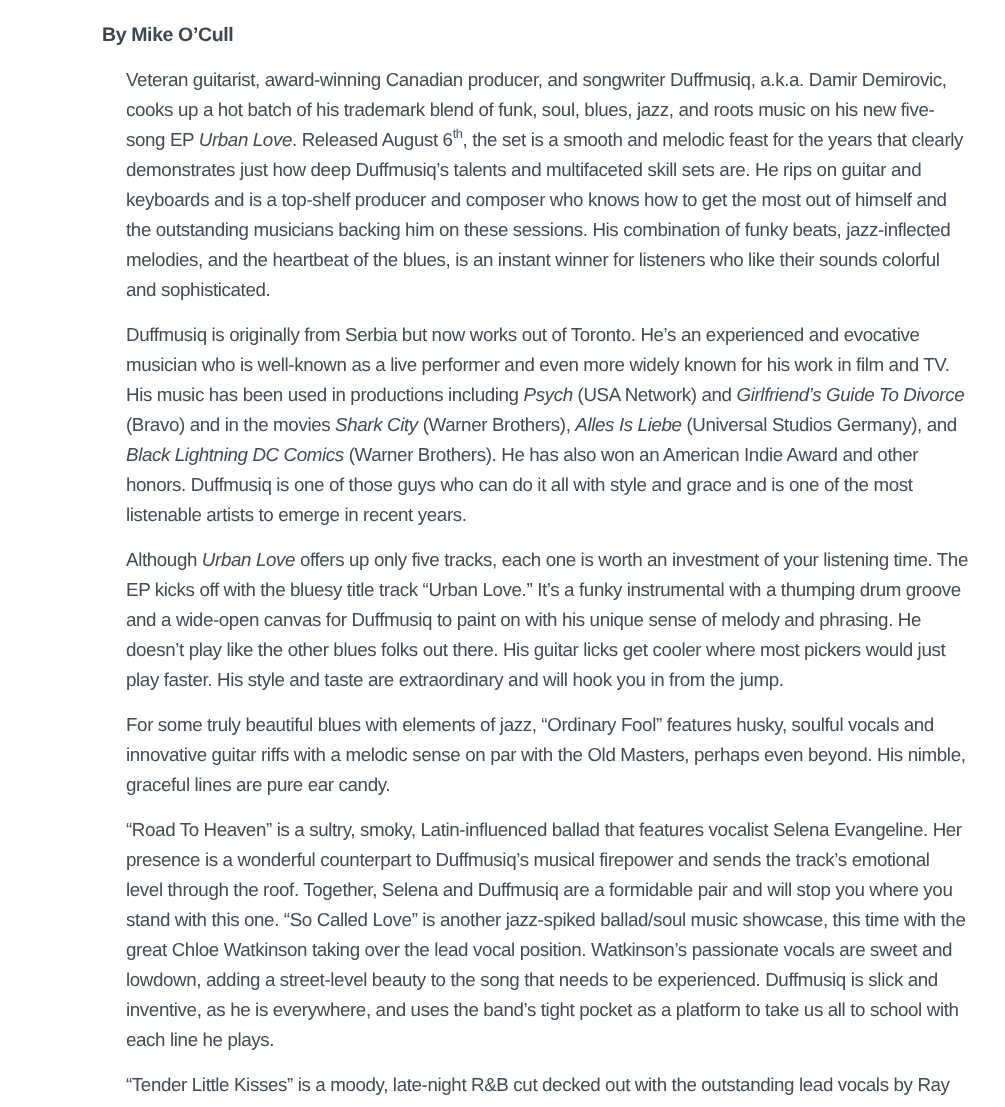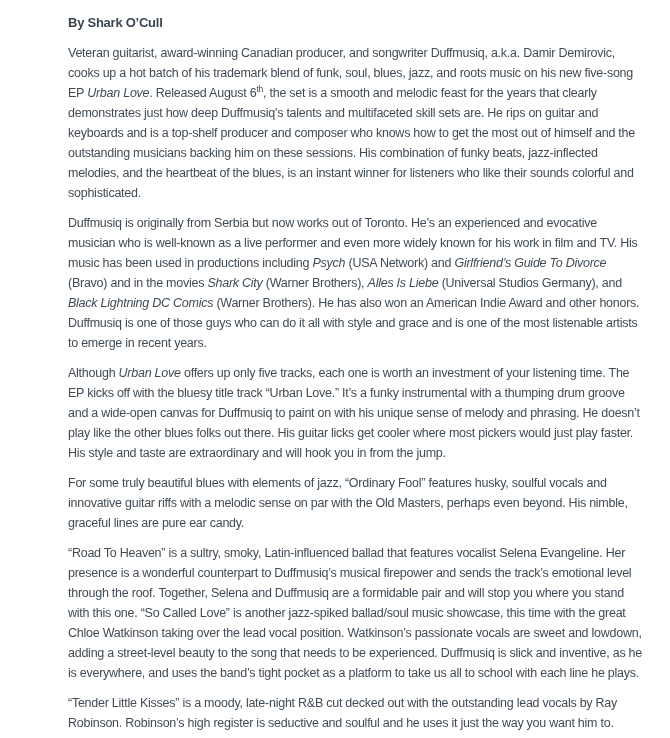--- a/index.html
+++ b/index.html
@@ -25,37 +25,37 @@
   .article .column {
     width: 578px;
   }
   .byline {
     margin: 0 0 10px 0;
     font-weight: 700;
     font-size: 13px;
     color: #3c4650;
   }
   p.para {
-    margin: 0 0 10px 0;
+    margin: 0 0 10px 16px;
   }
   p.para i {
     font-style: italic;
   }
   p.para sup {
     font-size: 0.68em;
     line-height: 0;
     vertical-align: super;
   }
 </style>
 </head>
 <body>
 
 <div class="article">
   <div class="column">
-    <p class="byline">By Shark O’Cull</p>
+    <p class="byline">By Mike O’Cull</p>
     <div>
         <p class="para"><span>Veteran guitarist, award-winning Canadian producer, and songwriter Duffmusiq, a.k.a. Damir Demirovic, cooks up a hot batch of his trademark blend of funk, soul, blues, jazz, and roots music on his new five-song EP </span><i>Urban Love</i><span>. Released August 6</span><sup>th</sup><span>, the set is a smooth and melodic feast for the years that clearly demonstrates just how deep Duffmusiq’s talents and multifaceted skill sets are. He rips on guitar and keyboards and is a top-shelf producer and composer who knows how to get the most out of himself and the outstanding musicians backing him on these sessions. His combination of funky beats, jazz-inflected melodies, and the heartbeat of the blues, is an instant winner for listeners who like their sounds colorful and sophisticated.</span></p>
         <p class="para"><span>Duffmusiq is originally from Serbia but now works out of Toronto. He’s an experienced and evocative musician who is well-known as a live performer and even more widely known for his work in film and TV. His music has been used in productions including </span><i>Psych</i><span> (USA Network) and </span><i>Girlfriend’s Guide To Divorce</i><span> (Bravo) and in the movies </span><i>Shark City</i><span> (Warner Brothers), </span><i>Alles Is Liebe</i><span> (Universal Studios Germany), and </span><i>Black Lightning DC Comics</i><span> (Warner Brothers). He has also won an American Indie Award and other honors. Duffmusiq is one of those guys who can do it all with style and grace and is one of the most listenable artists to emerge in recent years.</span></p>
         <p class="para"><span>Although </span><i>Urban Love</i><span> offers up only five tracks, each one is worth an investment of your listening time. The EP kicks off with the bluesy title track “Urban Love.” It’s a funky instrumental with a thumping drum groove and a wide-open canvas for Duffmusiq to paint on with his unique sense of melody and phrasing. He doesn’t play like the other blues folks out there. His guitar licks get cooler where most pickers would just play faster. His style and taste are extraordinary and will hook you in from the jump.</span></p>
         <p class="para"><span>For some truly beautiful blues with elements of jazz, “Ordinary Fool” features husky, soulful vocals and innovative guitar riffs with a melodic sense on par with the Old Masters, perhaps even beyond. His nimble, graceful lines are pure ear candy.</span></p>
         <p class="para"><span>“Road To Heaven” is a sultry, smoky, Latin-influenced ballad that features vocalist Selena Evangeline. Her presence is a wonderful counterpart to Duffmusiq’s musical firepower and sends the track’s emotional level through the roof. Together, Selena and Duffmusiq are a formidable pair and will stop you where you stand with this one. “So Called Love” is another jazz-spiked ballad/soul music showcase, this time with the great Chloe Watkinson taking over the lead vocal position. Watkinson’s passionate vocals are sweet and lowdown, adding a street-level beauty to the song that needs to be experienced. Duffmusiq is slick and inventive, as he is everywhere, and uses the band’s tight pocket as a platform to take us all to school with each line he plays.</span></p>
         <p class="para"><span>“Tender Little Kisses” is a moody, late-night R&amp;B cut decked out with the outstanding lead vocals by Ray Robinson. Robinson’s high register is seductive and soulful and he uses it just the way you want him to. Duffmusiq stretches his strings and releases more amazing guitar work that shows us more of his edgier side. This is arguably the best song on the EP even though it’s the closer. Be sure you catch it. Duffmusiq is one of the</span></p>
       </div>
   </div>
 </div>

